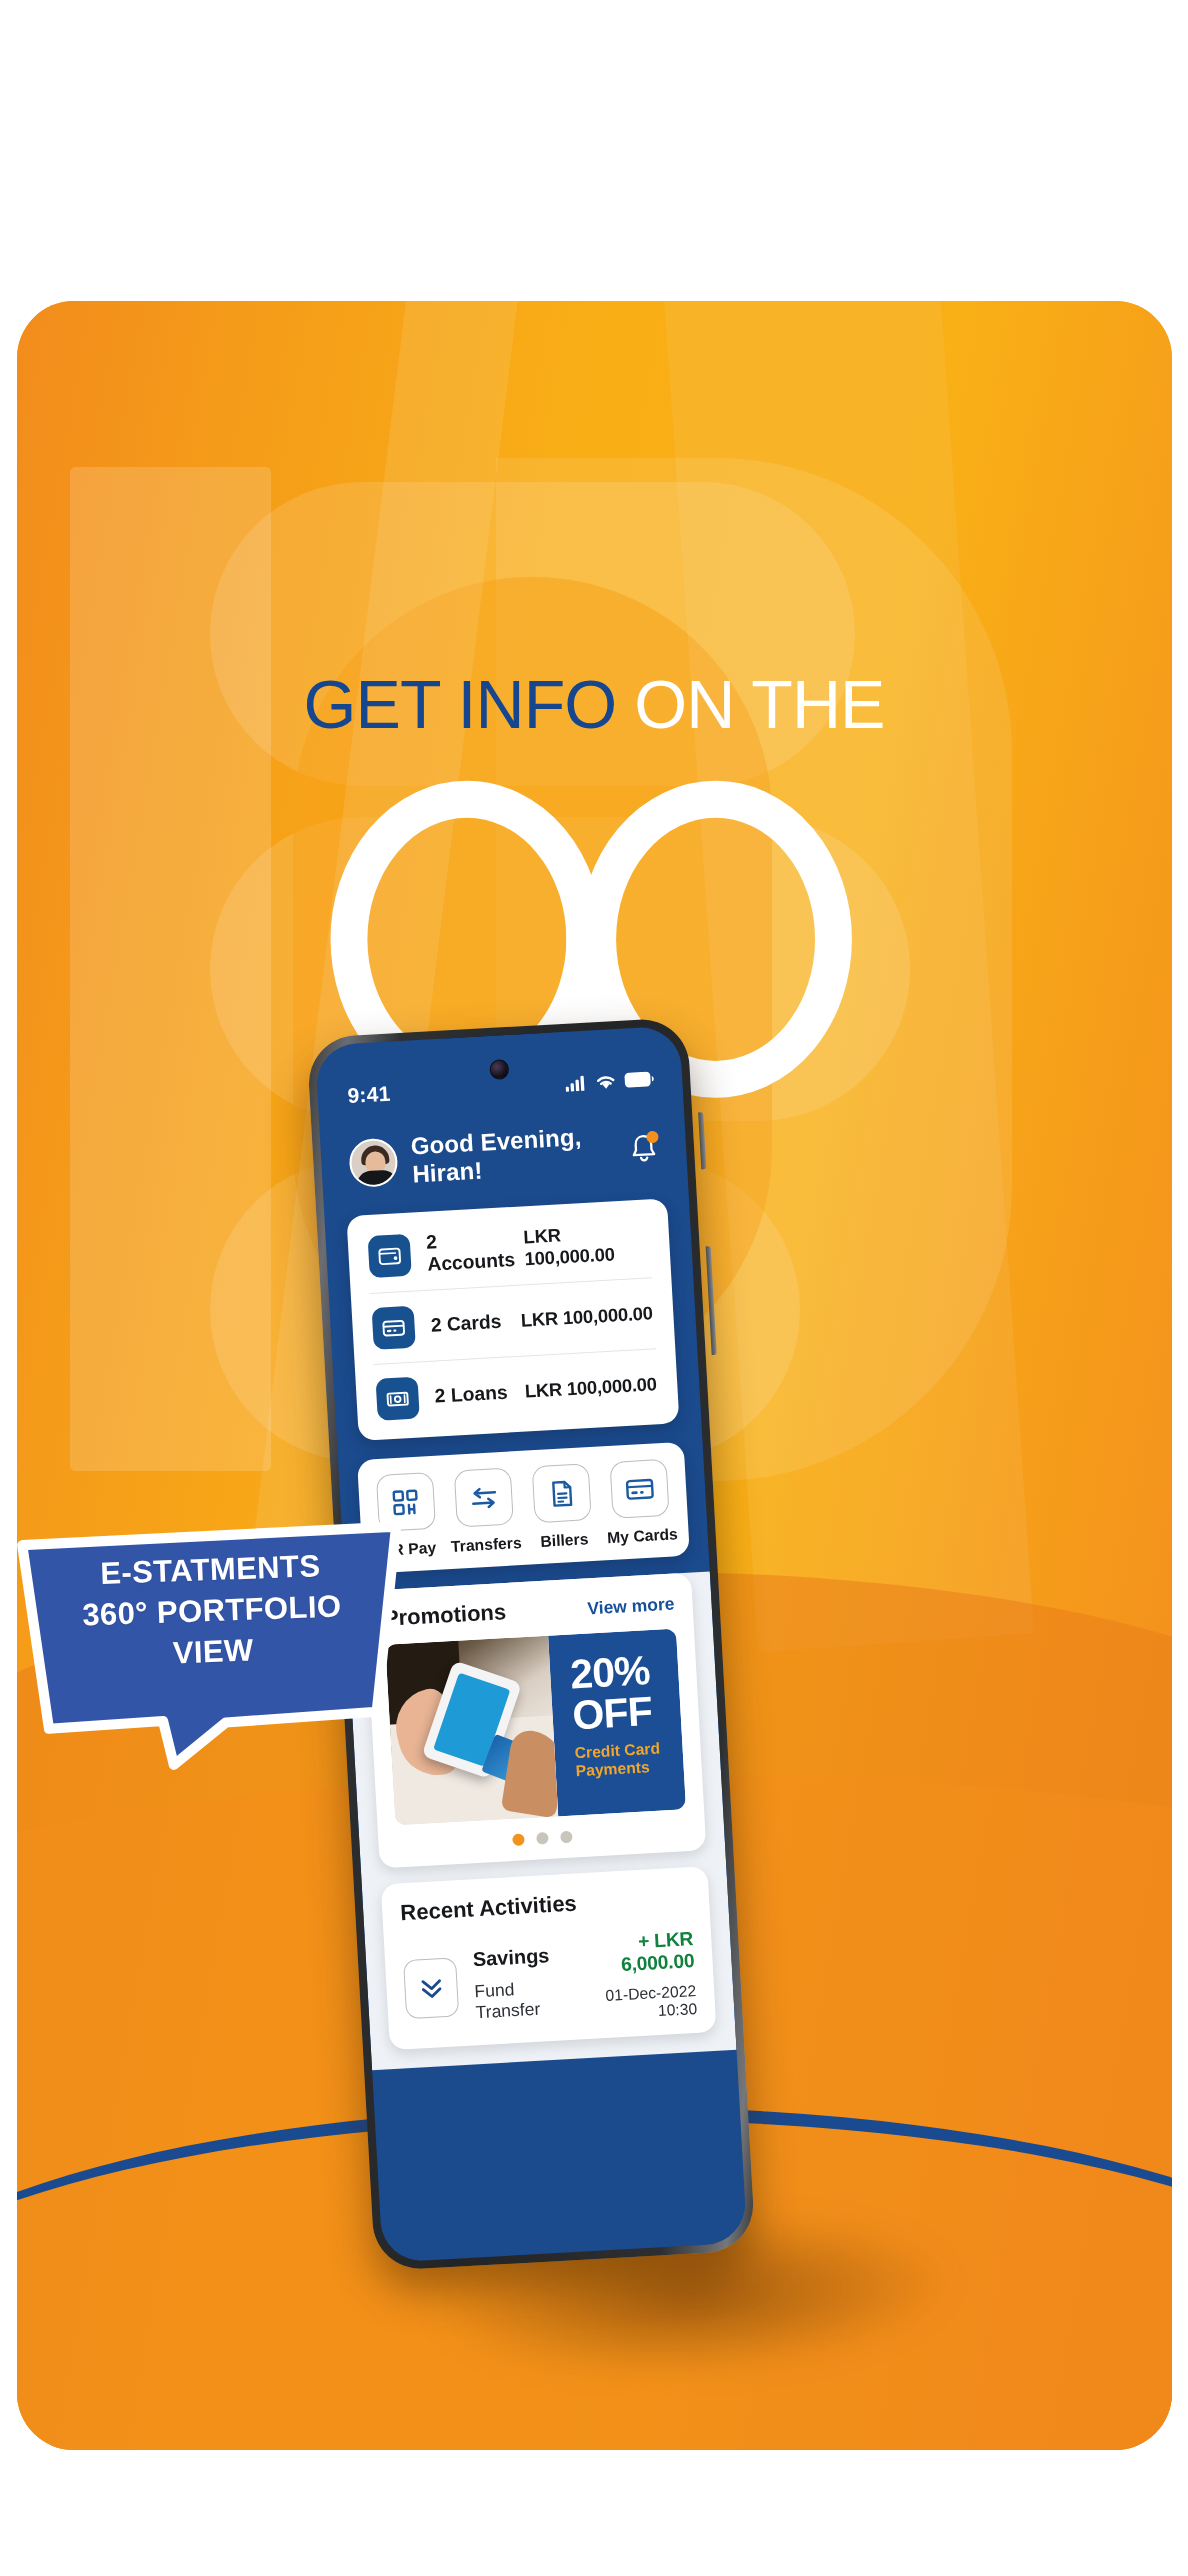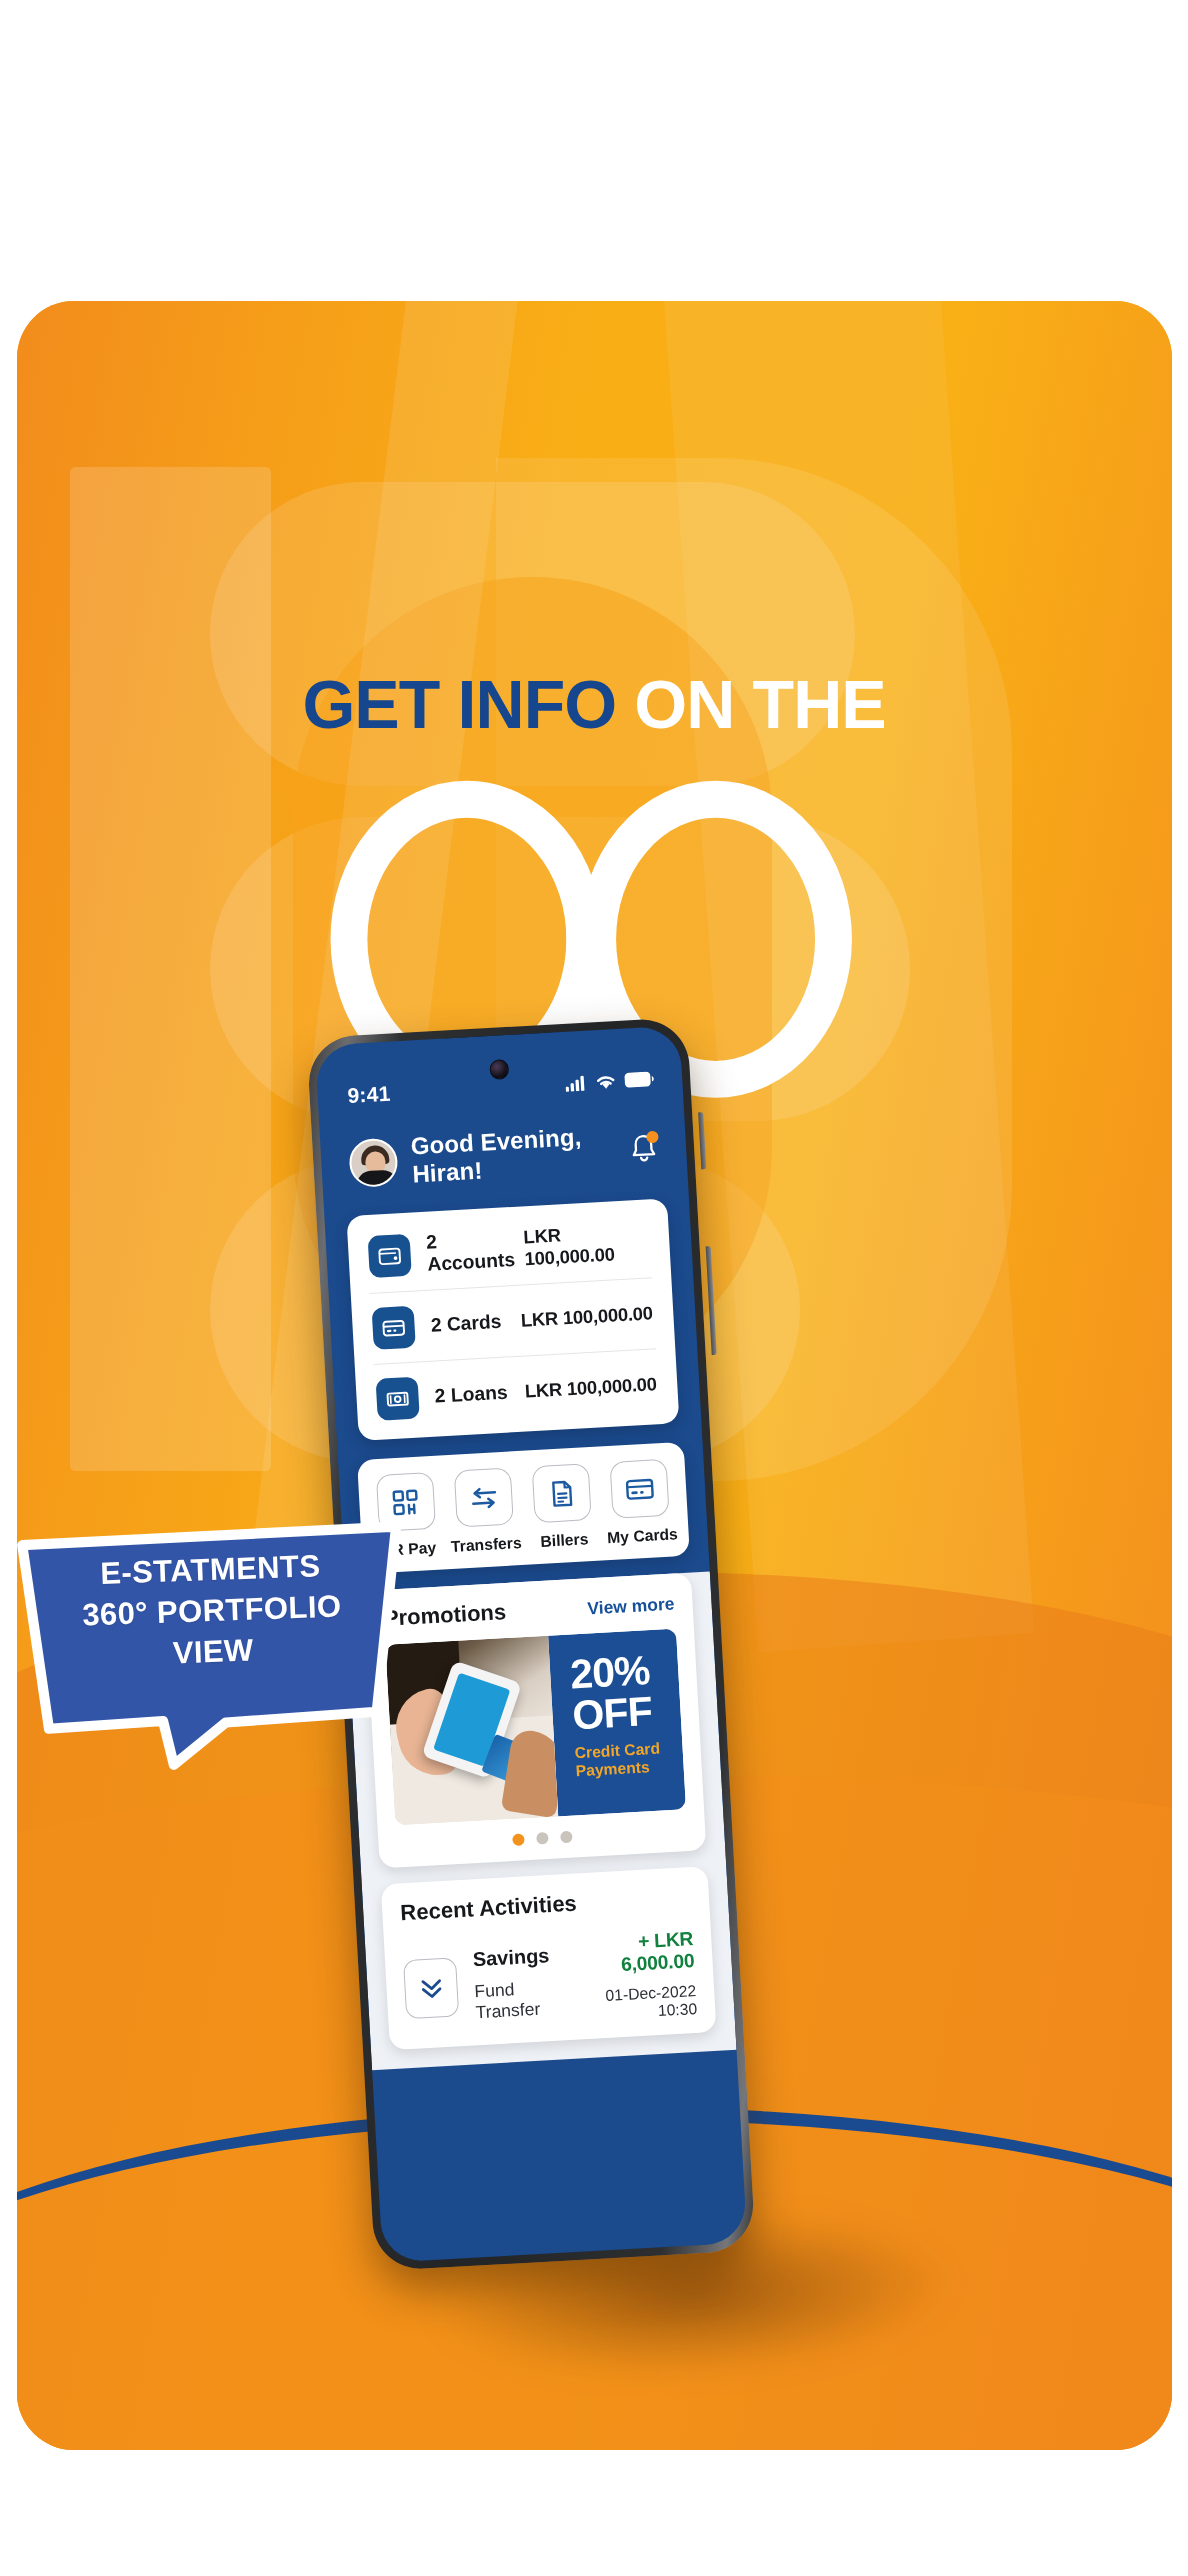--- a/index.html
+++ b/index.html
@@ -56,21 +56,21 @@
     width:1548px; height:829px;
     border-top:13px solid #1A4A8F;
     border-radius:50% 50% 0 0 / 28% 28% 0 0;
     background:transparent;
   }
 
   
   .headline{
     position:absolute; left:0; top:369px; width:1155px;
     text-align:center;
-    font-size:68px; font-weight:bold; letter-spacing:-0.9px;
+    font-size:68px; font-weight:normal; letter-spacing:-0.9px;
     line-height:1;
     white-space:nowrap;
   }
   .hl-a{ color:#15468E; }
   .hl-b{ color:#ffffff; }
 
   
   .gomark{
     position:absolute; left:0; top:424px; width:1155px; height:516px;
     display:flex; align-items:center; justify-content:center;

